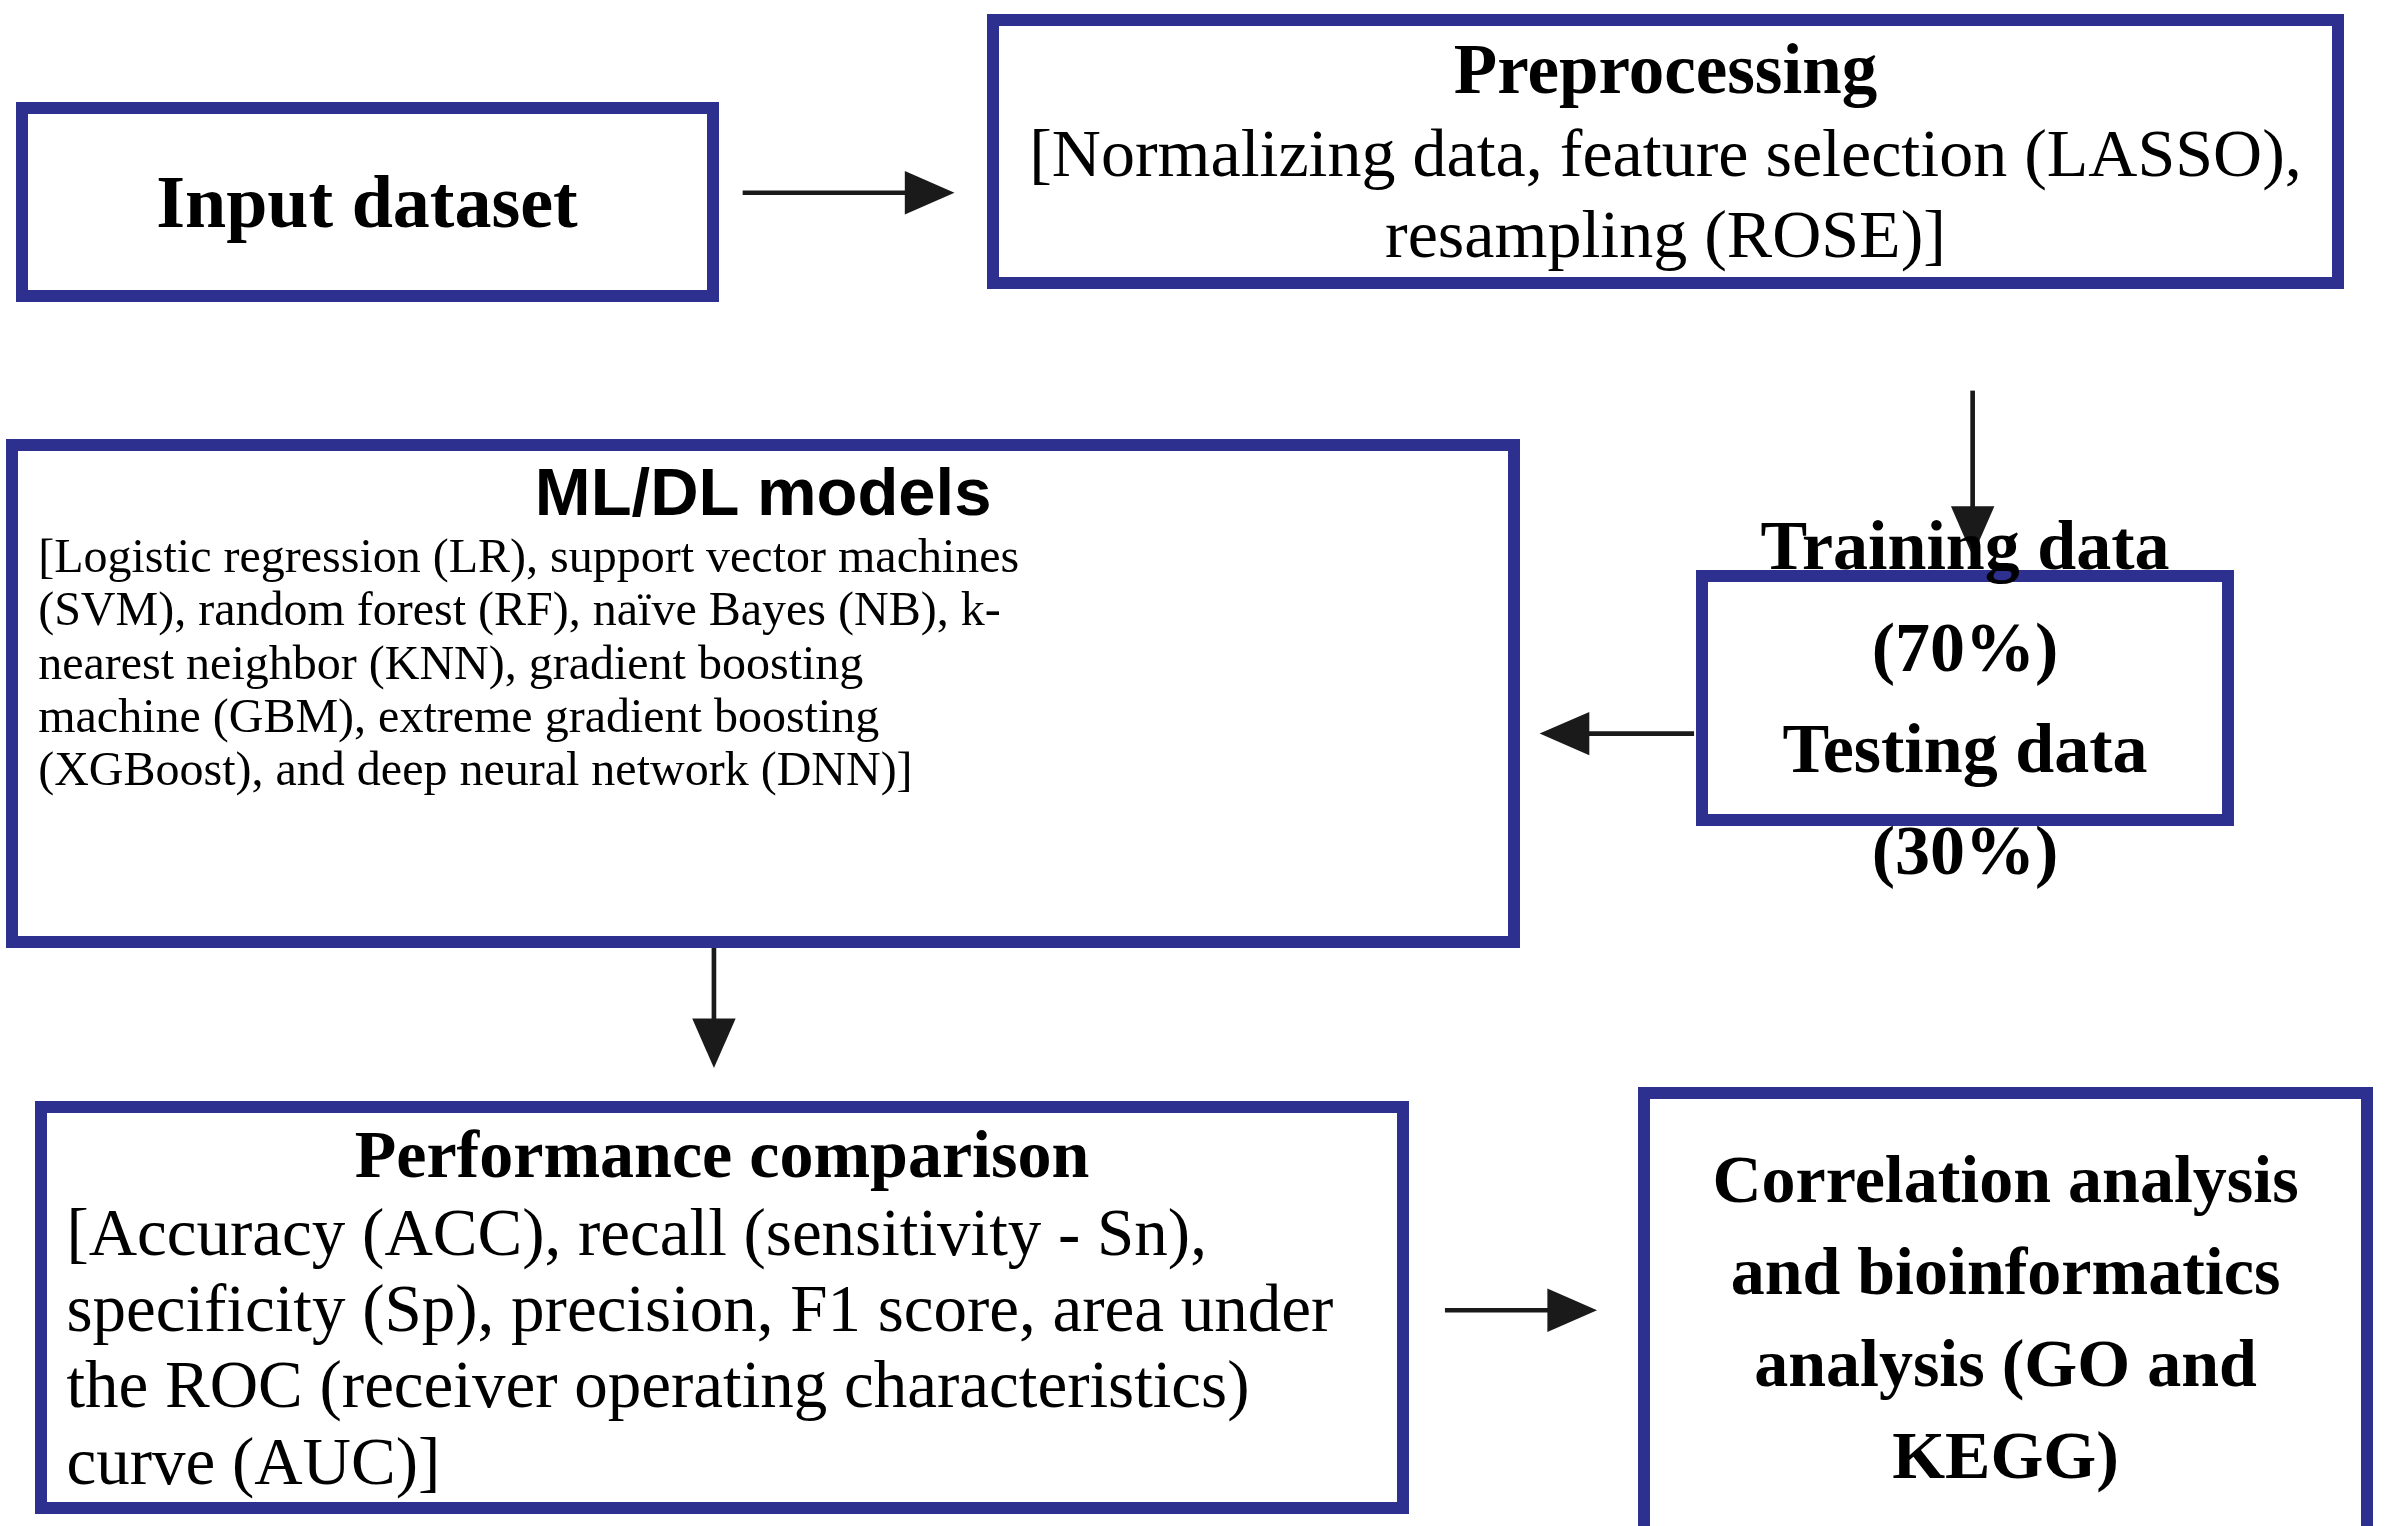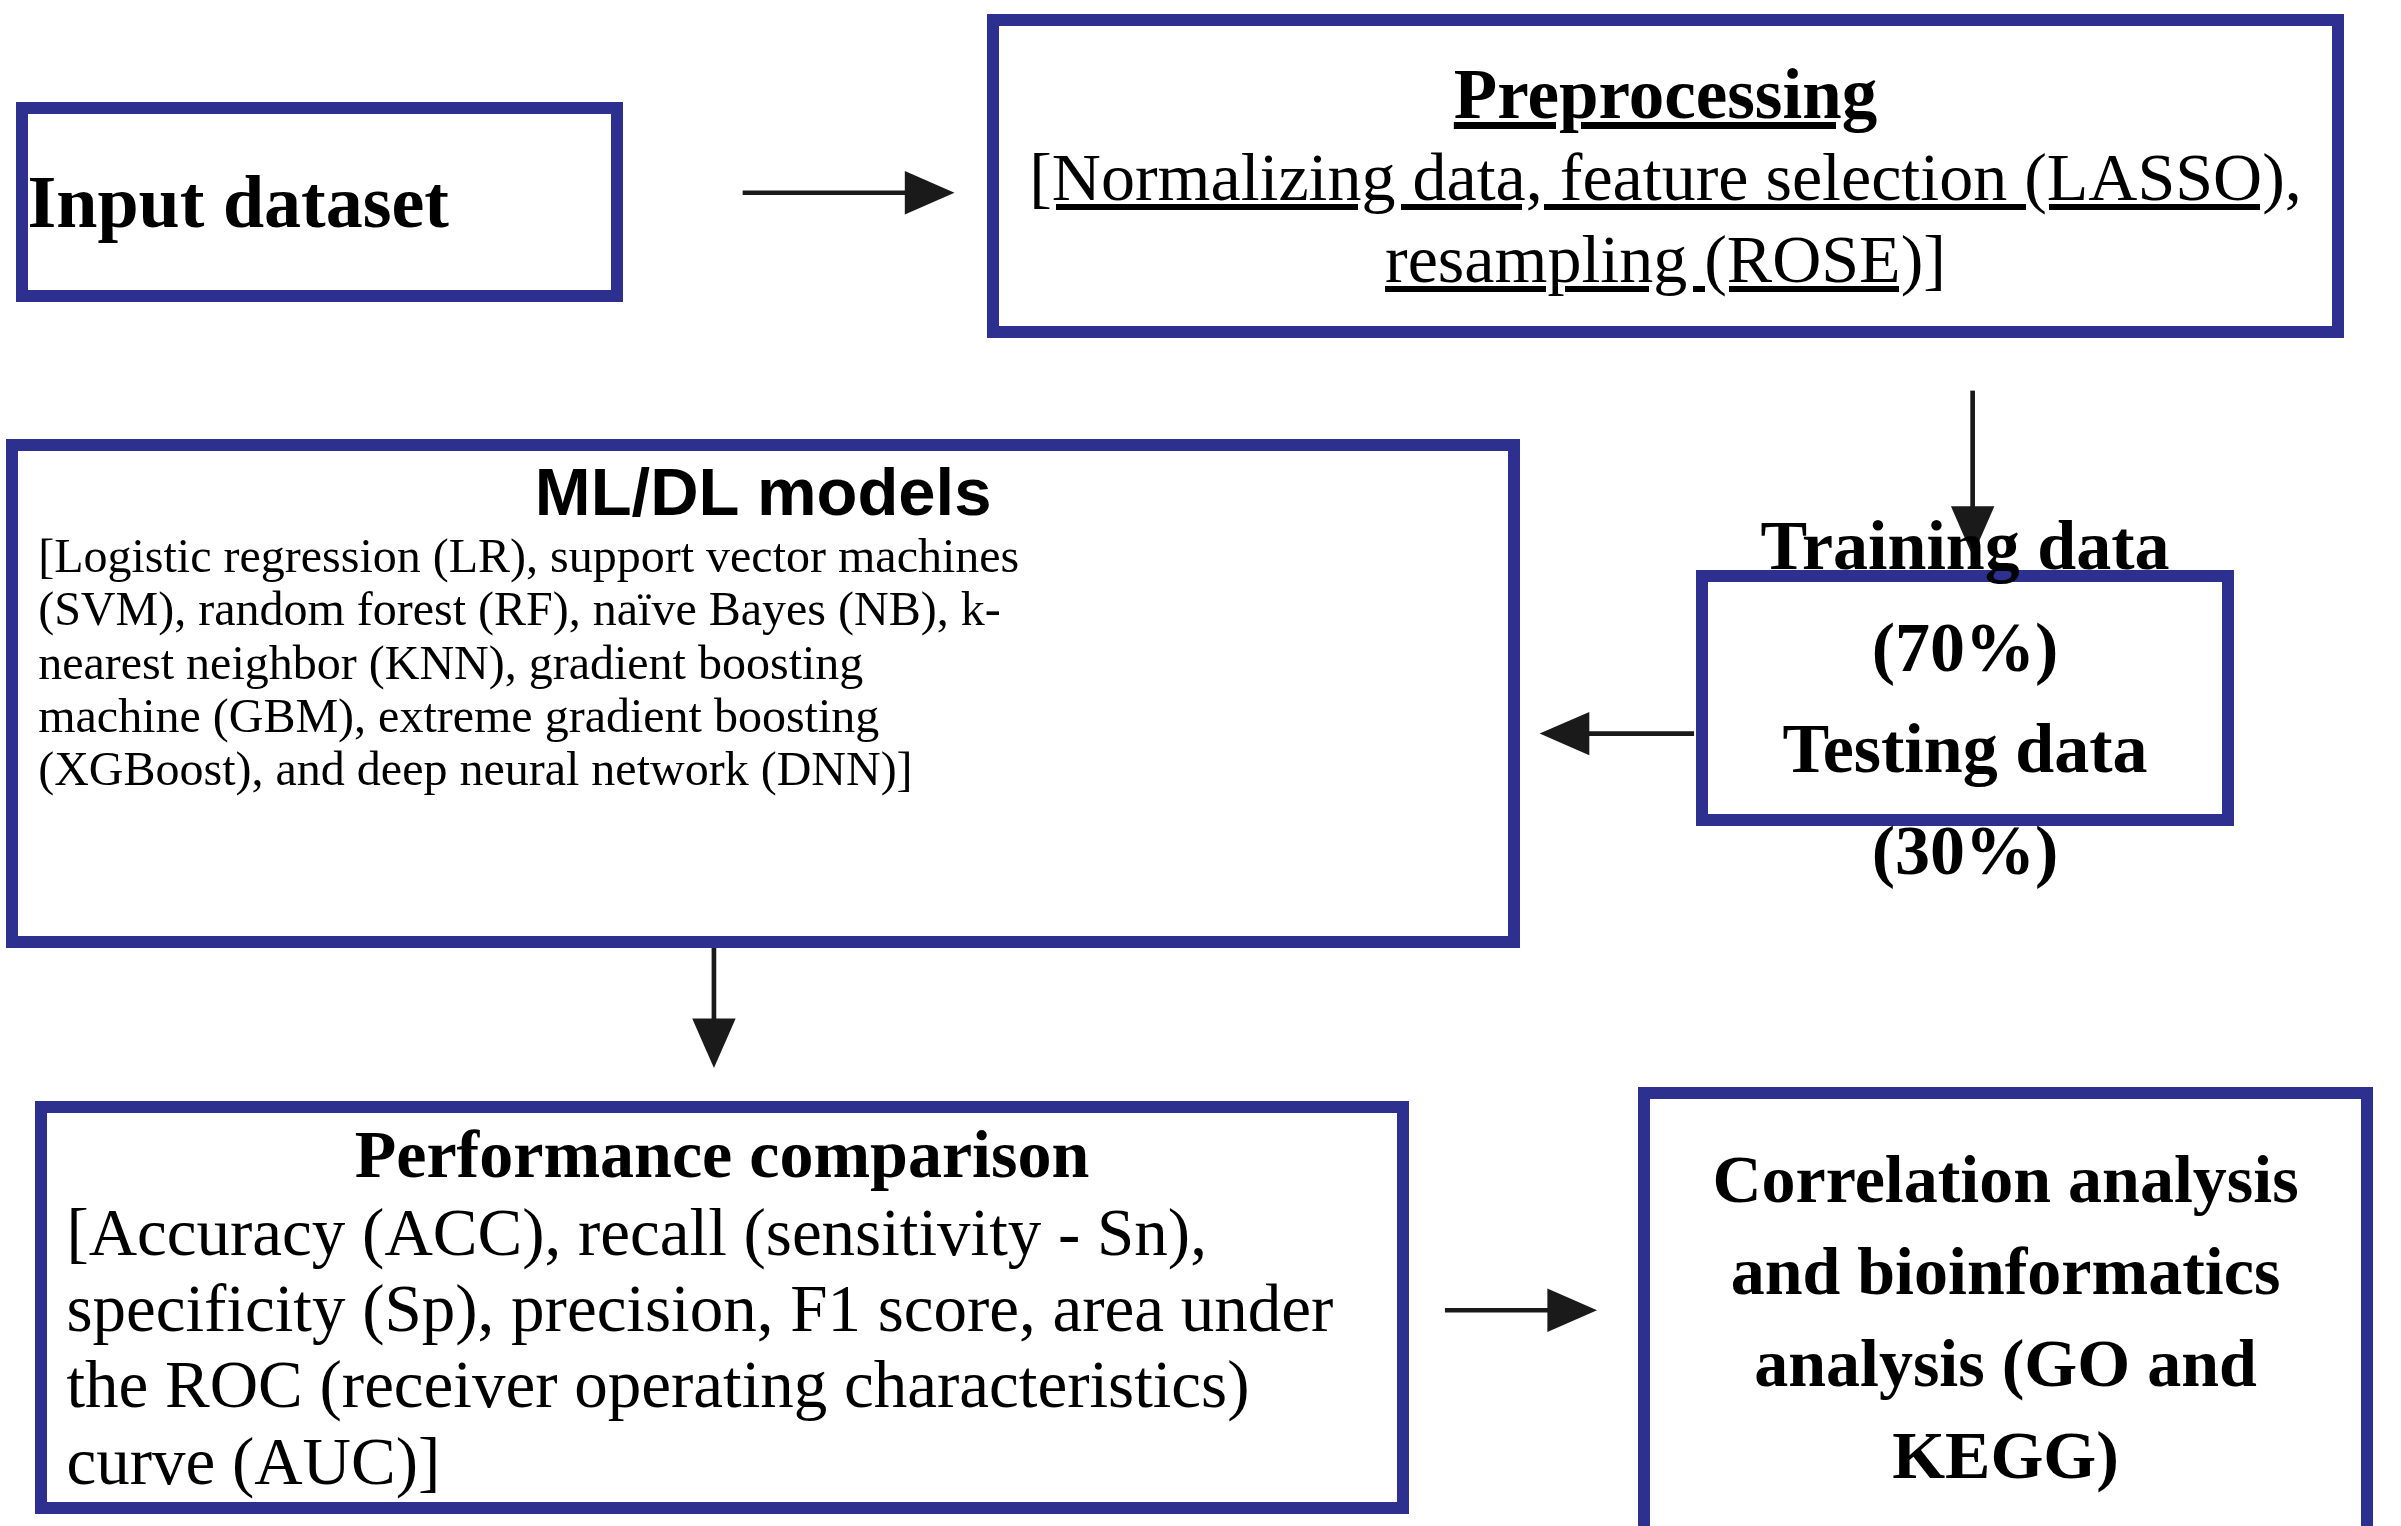--- a/index.html
+++ b/index.html
@@ -37,31 +37,30 @@
     text-align: center;
     display: block;
   }
   .node-line {
     display: block;
   }
 
   
   .b-input {
     left: 15.5px; top: 102px;
-    width: 607px; height: 200px;
-    align-items: flex-start;
+    width: 703px; height: 200px;
+    align-items: center;
   }
   .b-input .node-title { font-size: 74px; }
 
   
   .b-pre {
     left: 987px; top: 14px;
-    width: 1357px; height: 324px;
+    width: 1357px; height: 275px;
     text-align: center;
-    text-decoration: underline;
   }
   .b-pre .node-title { font-size: 71px; line-height: 1.2; }
   .b-pre .node-line  { font-size: 68px; line-height: 1.2; text-align: center; }
 
   
   .b-mldl {
     left: 6.2px; top: 439px;
     width: 1514px; height: 509px;
     padding: 3.1px 20px;
     justify-content: flex-start;

